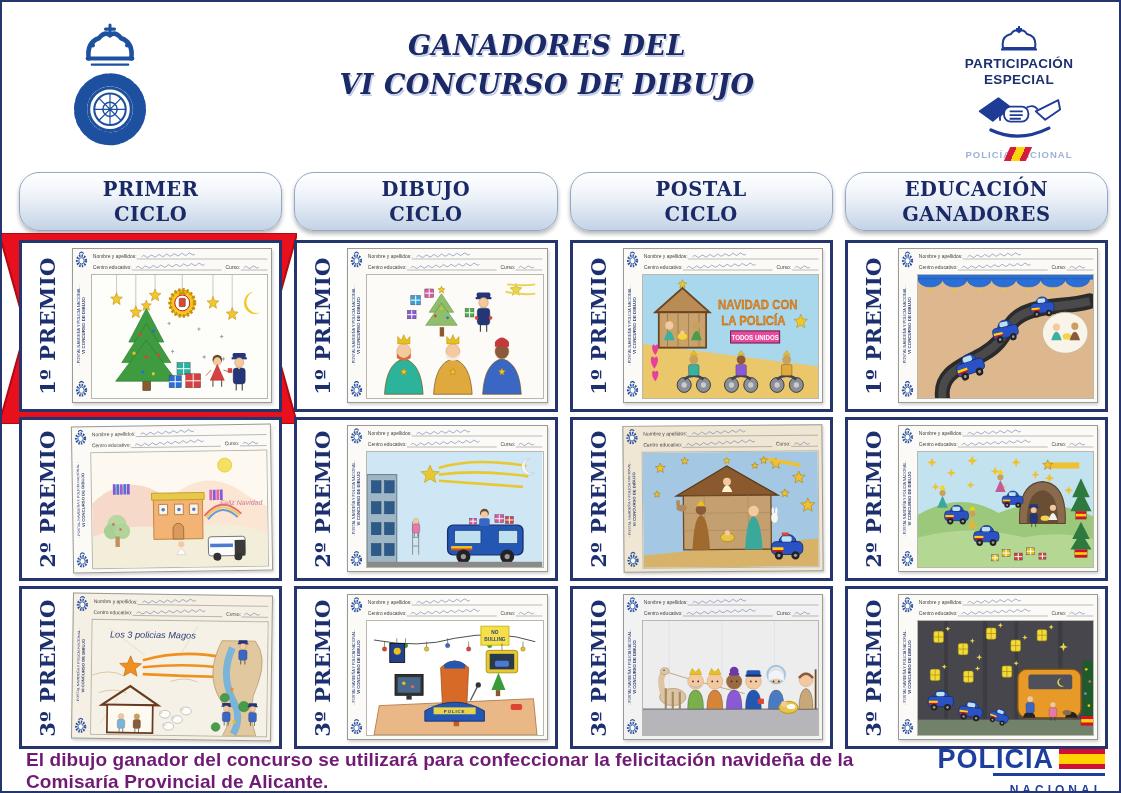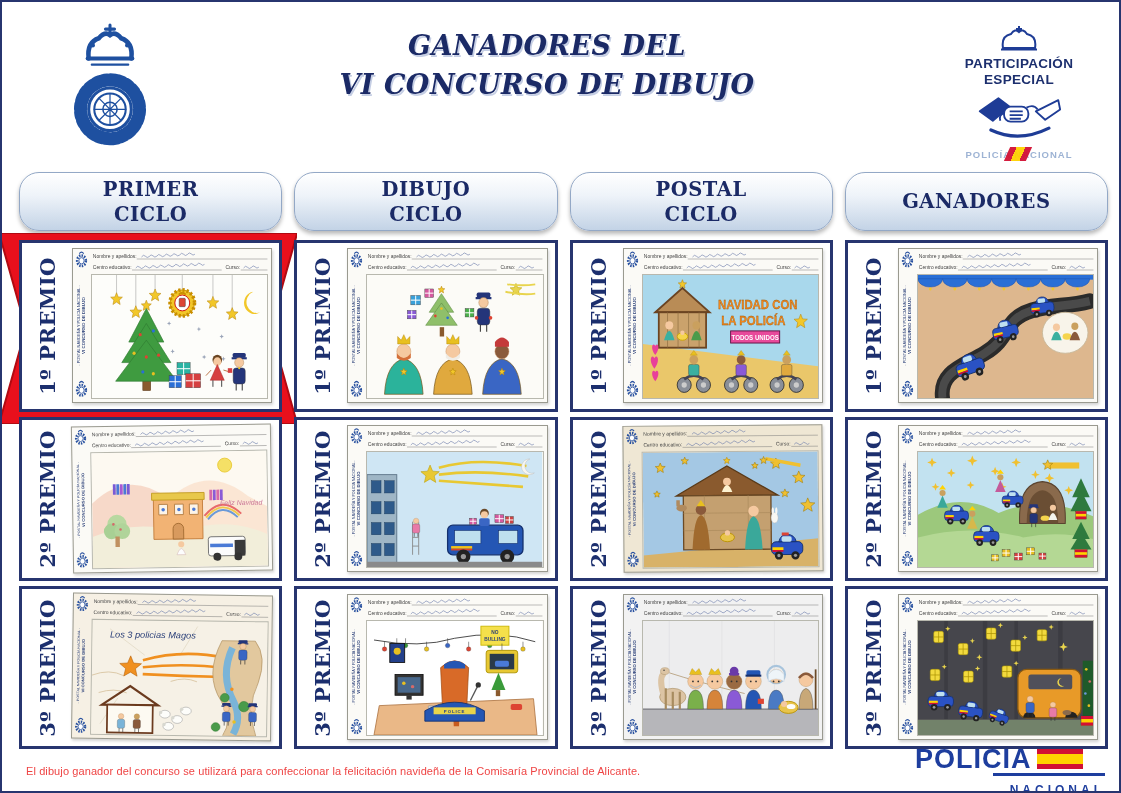--- a/index.html
+++ b/index.html
@@ -51,23 +51,23 @@
   .strip svg{width:100%;height:100%;display:block}
   .sheet-right{flex:1;display:flex;flex-direction:column;min-width:0}
   .form{height:25px;flex:none}
   .form svg{width:100%;height:100%;display:block}
   .art{flex:1;margin:0 3px 3px 1px;border:1px solid #b8b8ae;overflow:hidden;position:relative}
   .art svg{position:absolute;inset:0;width:100%;height:100%}
   svg text{font-family:"Liberation Sans",sans-serif}
 
   
   .footer{position:absolute;left:24px;right:14px;top:749px;height:40px;display:flex;align-items:center;justify-content:space-between}
-  .footer-text{color:#ef4444;font-weight:normal;font-size:11px;letter-spacing:.1px}
+  .footer-text{color:#701a75;font-weight:bold;font-size:19px;letter-spacing:.1px}
   .brand{width:190px;flex:none}
-  .brand-top{display:flex;align-items:center;}
+  .brand-top{display:flex;align-items:center;justify-content:flex-end}
   .brand-word{font-weight:bold;font-size:27px;color:#1e3e9e;letter-spacing:1px;line-height:26px}
   .brand-flag{width:46px;height:20px;margin-left:5px;
               background:linear-gradient(180deg,#d21034 0 26%,#ffd200 26% 74%,#d21034 74% 100%)}
   .brand-bottom{text-align:right;font-weight:bold;font-size:12px;color:#1e3e9e;letter-spacing:4px;
                 border-top:3px solid #1e3e9e;margin-left:78px;margin-top:1px;padding-top:7px}
 </style>
 </head>
 <body>
 
 <div class="page">
@@ -133,20 +133,21 @@
     </div>
     <div class="col-btn">
       <span>DIBUJO</span>
       <span>CICLO</span>
     </div>
     <div class="col-btn">
       <span>POSTAL</span>
       <span>CICLO</span>
     </div>
     <div class="col-btn">
+      <span>EDUCACIÓN</span>
       <span>GANADORES</span>
     </div>
   </div>
 
   <div class="grid" id="grid">
       <div class="cell hl">
     <div class="ribbon">
           <svg viewBox="0 0 300 192" preserveAspectRatio="none">
 <polygon points="0,0 300,0 273,96 300,192 0,192 27,96" fill="#e8101c" stroke="#b00a12" stroke-width="2"></polygon>
 </svg>

